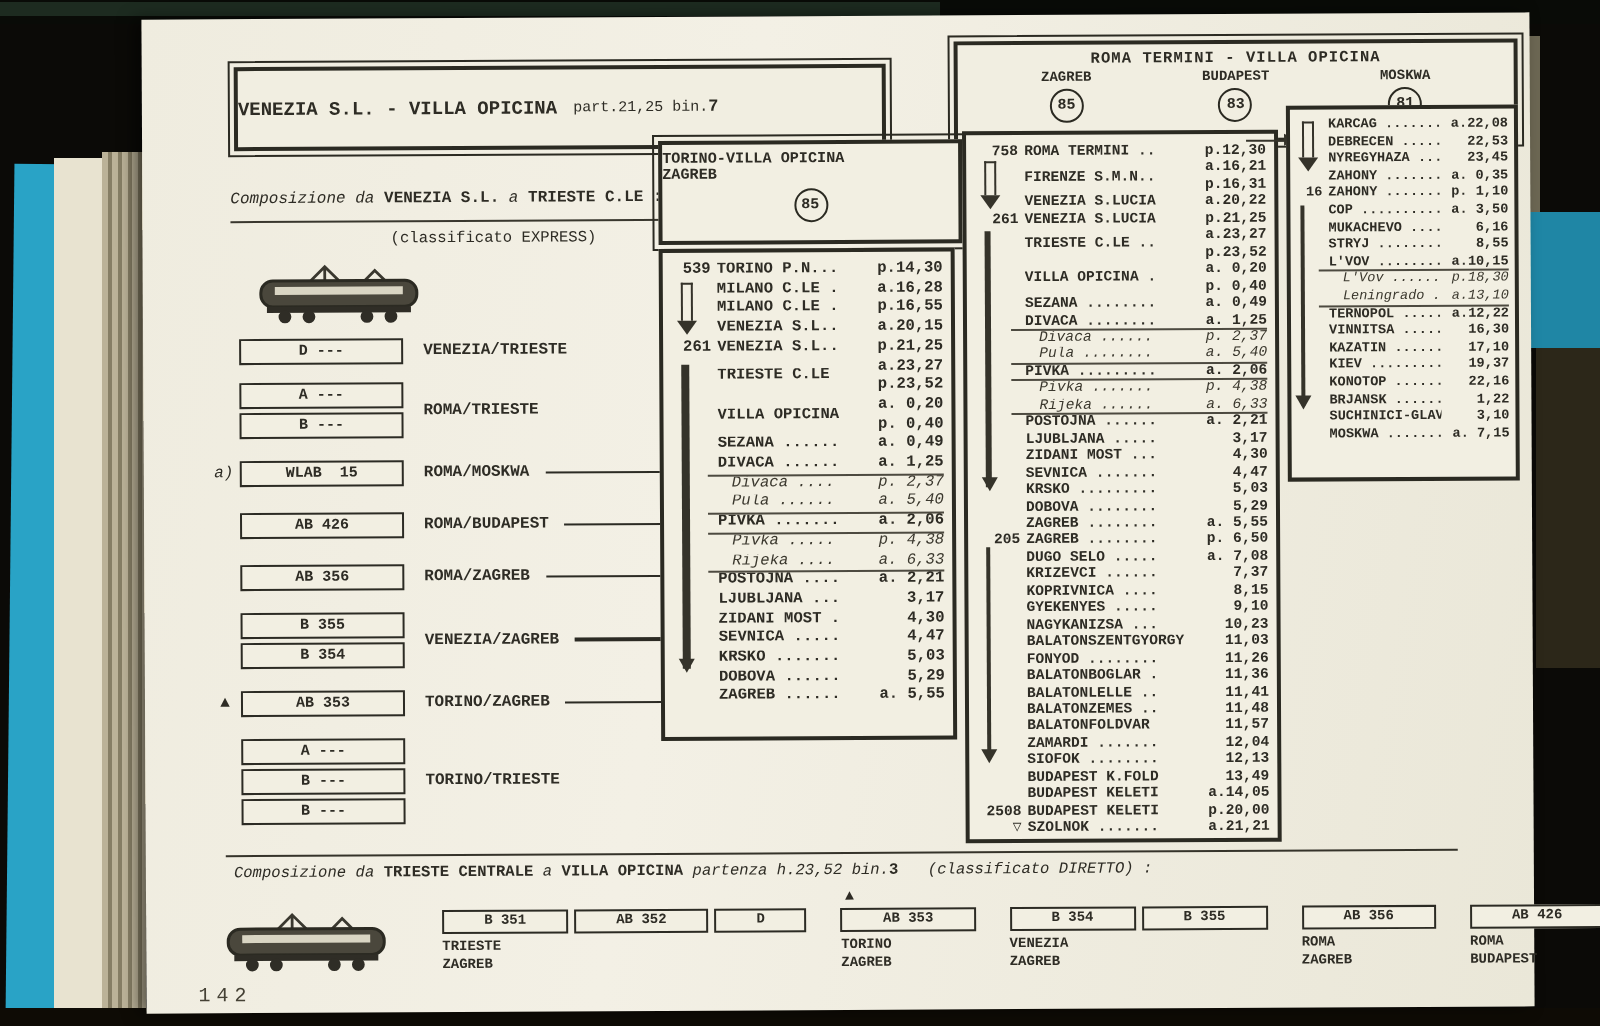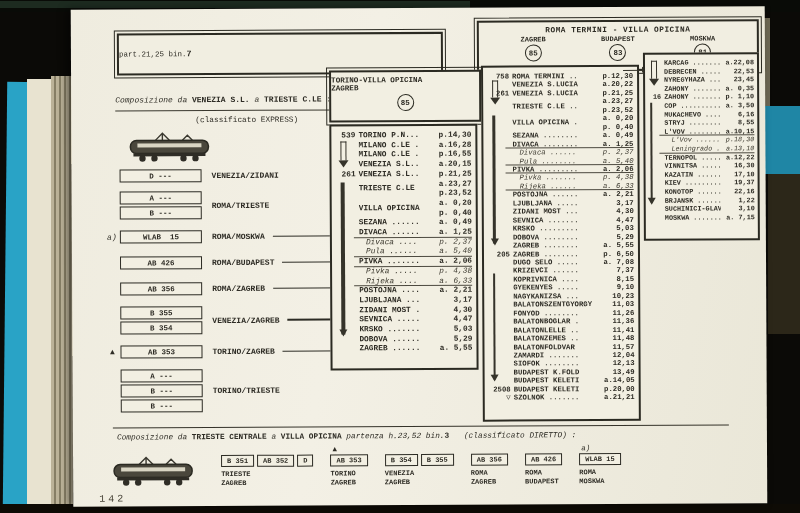--- a/index.html
+++ b/index.html
@@ -94,21 +94,21 @@
   #connector::after{content:"";position:absolute;right:-1px;top:-3px;
     border-left:6px solid #35332a;border-top:3.5px solid transparent;border-bottom:3.5px solid transparent;}
   
   .hrule2{left:40px;top:418px;width:616px;border-top:1.5px solid #35332a;height:0;}
   #intro2{left:44px;top:424px;width:630px;font-size:7.8px;white-space:nowrap;}
   #loco2{left:36px;top:446px;}
   #trieste-groups{left:148px;top:437px;width:540px;display:flex;gap:17px;}
   .bgroup{display:flex;flex-direction:column;}
   .bnote{height:9px;font-size:7.5px;font-style:italic;padding-left:2px;}
   .bboxes{display:flex;gap:3px;}
-  .bbox{border:1.6px solid #2c2b24;height:10px;padding:0 5px;font-size:7px;font-weight:bold;
+  .bbox{border:1.6px solid #2c2b24;height:10px;padding:0 20px;font-size:7px;font-weight:bold;
     display:flex;align-items:center;white-space:pre;background:#f2efe2;}
   .blabel{font-size:7px;font-weight:bold;line-height:9px;margin-top:3px;}
   #page-num{left:26px;top:484px;font-size:10px;letter-spacing:3px;color:#454135;}
 </style>
 </head>
 <body>
 
 <div id="screen">
   <div class="band-top"></div>
   <div class="band-top2"></div>
@@ -116,20 +116,21 @@
   <div class="right-teal"></div>
   <div class="right-low"></div>
   <div class="cover-cyan"></div>
   <div class="inner-cream"></div>
   <div class="page-stack"></div>
   <div class="band-bottom"></div>
 
   <div id="page">
 
     <div id="title-box">
+      <span class="tb-route">VENEZIA S.L. - VILLA OPICINA</span>
       <span class="tb-part"><span>part.21,25  bin.</span><b>7</b></span>
     </div>
 
     <div id="roma-header">
       <div class="rh-title">ROMA TERMINI - VILLA OPICINA</div>
       <div class="rh-branches">
         <div class="rh-b">
           <span class="rh-city">ZAGREB</span>
           <span class="circ">85</span>
         </div>
@@ -163,21 +164,21 @@
         <circle cx="58" cy="27" r="3.2" fill="#2f2d26"></circle>
           <circle cx="70" cy="27" r="3.2" fill="#2f2d26"></circle>
       </svg>
     </div>
     <div id="venezia-groups">
         <div class="cgroup">
           <span class="cnote"></span>
           <span class="cboxes">
             <div class="cbox">D ---</div>
           </span>
-          <span class="cdest">VENEZIA/ZIDANI</span>
+          <span class="cdest">VENEZIA/TRIESTE</span>
         </div>
         <div class="cgroup">
           <span class="cnote"></span>
           <span class="cboxes">
             <div class="cbox">A ---</div>
             <div class="cbox">B ---</div>
           </span>
           <span class="cdest">ROMA/TRIESTE</span>
         </div>
         <div class="cgroup">
@@ -359,20 +360,25 @@
       <div class="harrow" style="left:6px;top:13px;">
           <div class="sh" style="height:16px;"></div>
           <div class="hd"></div>
         </div>
       <div class="aline" style="left:9px;top:48px;width:3px;height:128px;"></div>
       <div class="aline" style="left:9px;top:206px;width:2px;height:106px;"></div>
     <div class="trow">
           <span class="tnum">758</span>
           <span class="tlabel">ROMA TERMINI ..</span>
           <span class="ttime">p.12,30</span>
+        </div>
+        <div class="trow dbl">
+          <span class="tnum"></span>
+          <span class="tlabel">FIRENZE S.M.N..</span>
+          <span class="times"><div>a.16,21</div><div>p.16,31</div></span>
         </div>
         <div class="trow">
           <span class="tnum"></span>
           <span class="tlabel">VENEZIA S.LUCIA</span>
           <span class="ttime">a.20,22</span>
         </div>
         <div class="trow">
           <span class="tnum">261</span>
           <span class="tlabel">VENEZIA S.LUCIA</span>
           <span class="ttime">p.21,25</span>

